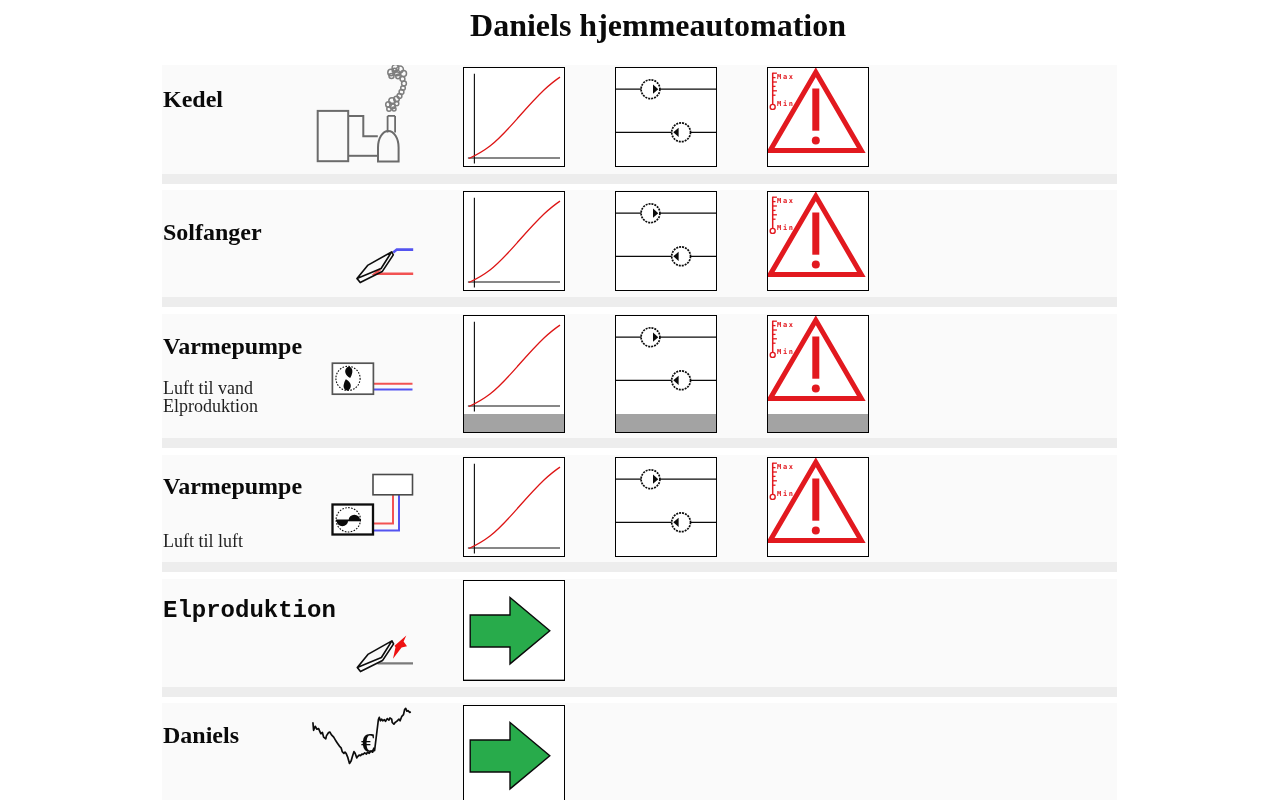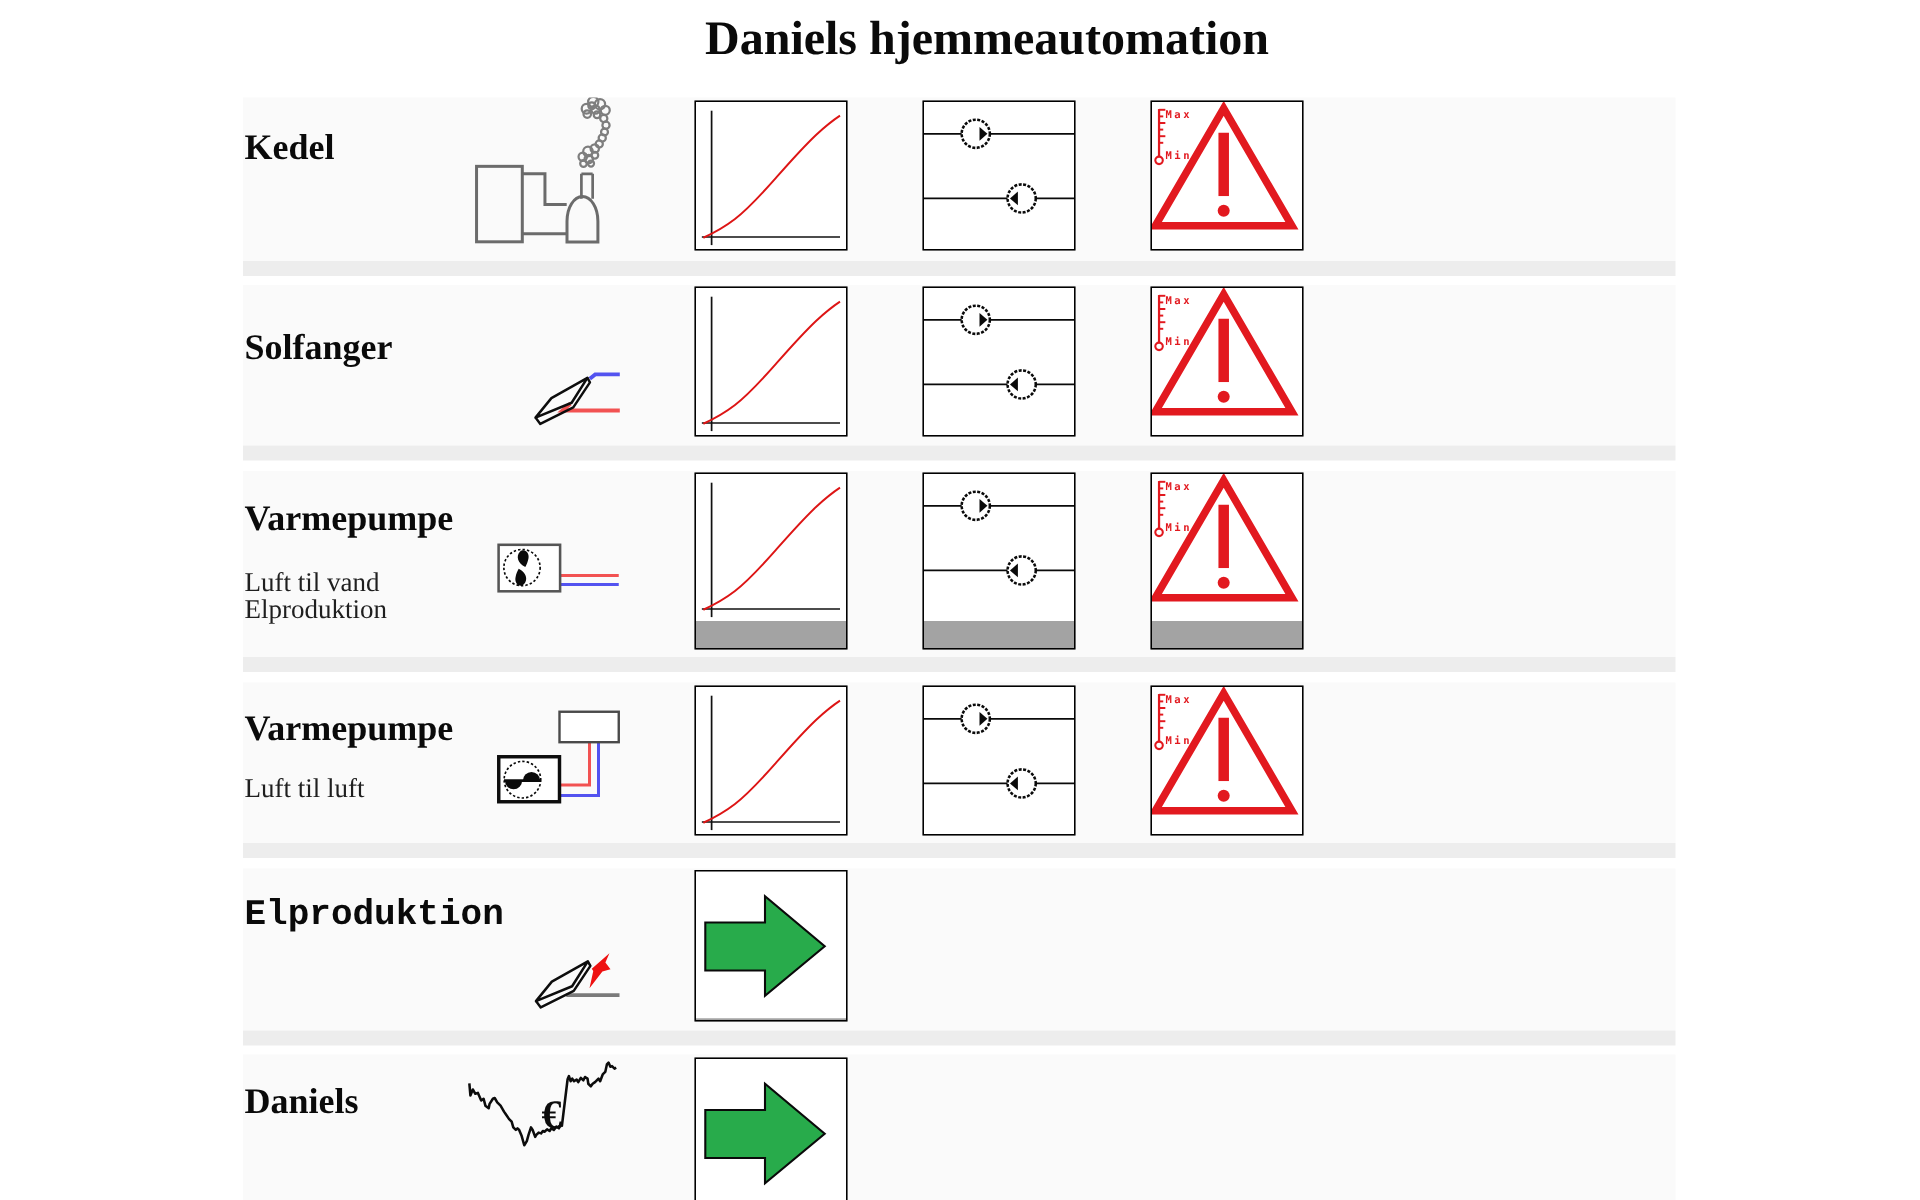--- a/index.html
+++ b/index.html
@@ -204,21 +204,21 @@
             <line x1="4.7" y1="22.8" x2="8.9" y2="22.8" stroke="#e2191f" stroke-width="1.3"></line>
             <line x1="4.7" y1="27.2" x2="7.5" y2="27.2" stroke="#e2191f" stroke-width="1.3"></line>
             <text x="9" y="10.6" fill="#e2191f" font-family="&quot;DejaVu Sans Mono&quot;, monospace" font-size="7px" font-weight="bold" letter-spacing="1.7">Max</text>
             <text x="9" y="38.1" fill="#e2191f" font-family="&quot;DejaVu Sans Mono&quot;, monospace" font-size="7px" font-weight="bold" letter-spacing="1.7">Min</text>
           </svg>
         </div>
       </div>
       <div class="row-strip" style="top: 438px;"></div>
       <div class="row" style="top: 455px; height: 107px;">
         <div class="row-label" style="top: 19.1px;">Varmepumpe</div>
-        <div class="row-sub" style="top: 62px;">
+        <div class="row-sub" style="top: 78px;">
           <div>Luft til luft</div>
         </div>
         <svg width="115" height="107" viewBox="302 455 115 107" class="icon-svg">
           <path d="M393 494.9 V523.4 H373.4" fill="none" stroke="#f25252" stroke-width="2"></path>
           <path d="M399 494.9 V530.4 H373.4" fill="none" stroke="#5353f0" stroke-width="2"></path>
           <rect x="373" y="474.5" width="39.5" height="20.3" fill="#ffffff" stroke="#4a4a4a" stroke-width="1.6"></rect>
           <rect x="332.5" y="504.5" width="40.5" height="30" fill="#ffffff" stroke="#0d0d0d" stroke-width="2.3"></rect>
           <circle cx="348.3" cy="519.8" r="12.2" fill="#ffffff" stroke="#0a0a0a" stroke-width="1.1" stroke-dasharray="1.6 1.4"></circle>
           <line x1="336" y1="520.4" x2="360.6" y2="520.4" stroke="#0a0a0a" stroke-width="1.8"></line>
           <path d="M336.6 520.4 A5.75 5.75 0 0 0 348.1 520.4 Z" fill="#0a0a0a"></path>

